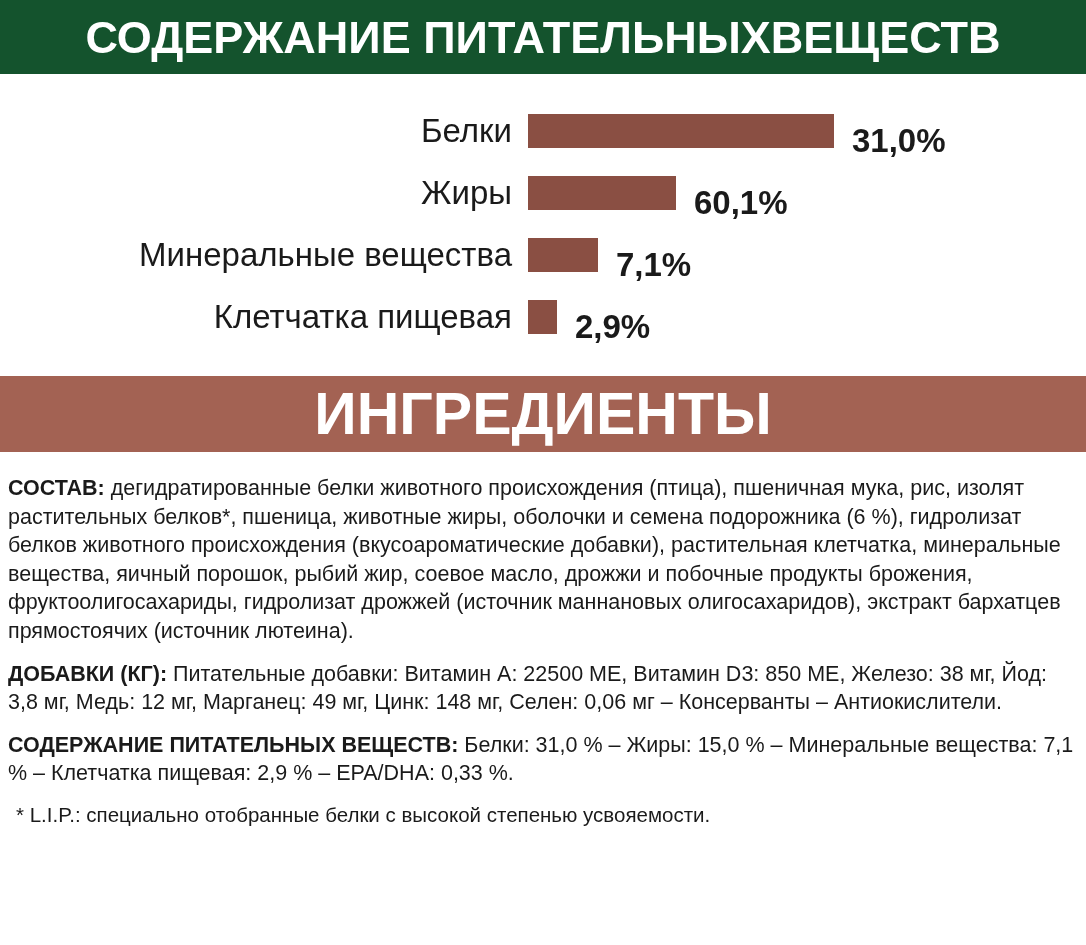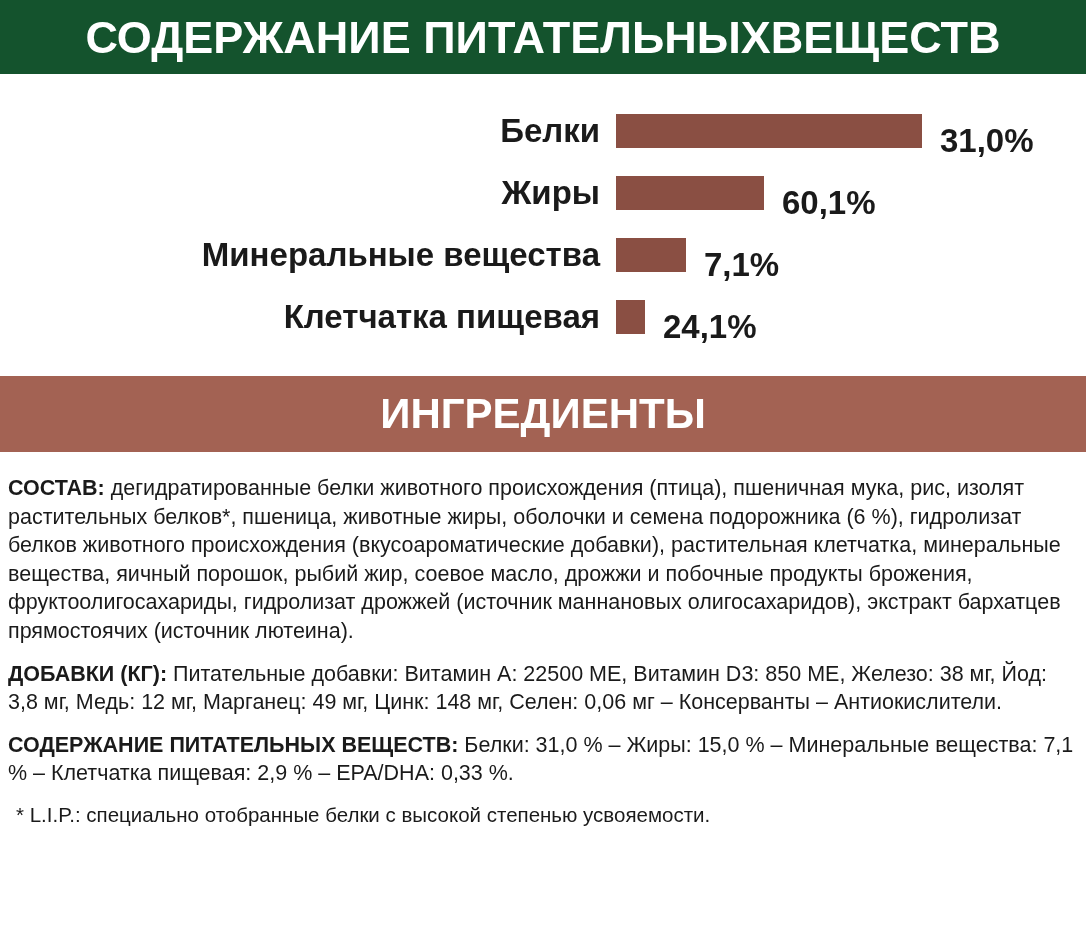--- a/index.html
+++ b/index.html
@@ -42,24 +42,24 @@
   
   .chart {
     padding: 26px 0 10px 0;
   }
   .chart-row {
     display: flex;
     align-items: center;
     height: 62px;
   }
   .chart-label {
-    width: 616px;
+    width: 528px;
     text-align: right;
     font-size: 33px;
-    font-weight: bold;
+    font-weight: normal;
     color: #1a1a1a;
     padding-right: 16px;
     box-sizing: border-box;
     white-space: nowrap;
   }
   .chart-bar-wrap {
     display: flex;
     align-items: center;
   }
   .chart-bar {
@@ -79,21 +79,21 @@
   .band-light {
     background: #a36253;
     color: #ffffff;
     height: 76px;
     display: flex;
     align-items: center;
     justify-content: center;
     margin-top: 18px;
   }
   .band-light .band-title {
-    font-size: 42px;
+    font-size: 59px;
     font-weight: bold;
     line-height: 1;
     white-space: nowrap;
   }
 
   
   .content {
     padding: 22px 12px 0 8px;
   }
   .para {
@@ -145,21 +145,21 @@
       <div class="chart-bar-wrap">
         <div class="chart-bar" style="width:70px"></div>
         <div class="chart-value">7,1%</div>
       </div>
     </div>
 
     <div class="chart-row">
       <div class="chart-label">Клетчатка пищевая</div>
       <div class="chart-bar-wrap">
         <div class="chart-bar" style="width:29px"></div>
-        <div class="chart-value">24,1%</div>
+        <div class="chart-value">2,9%</div>
       </div>
     </div>
 
   </div>
 
   <div class="band-light">
     <div class="band-title">ИНГРЕДИЕНТЫ</div>
   </div>
 
   <div class="content">

